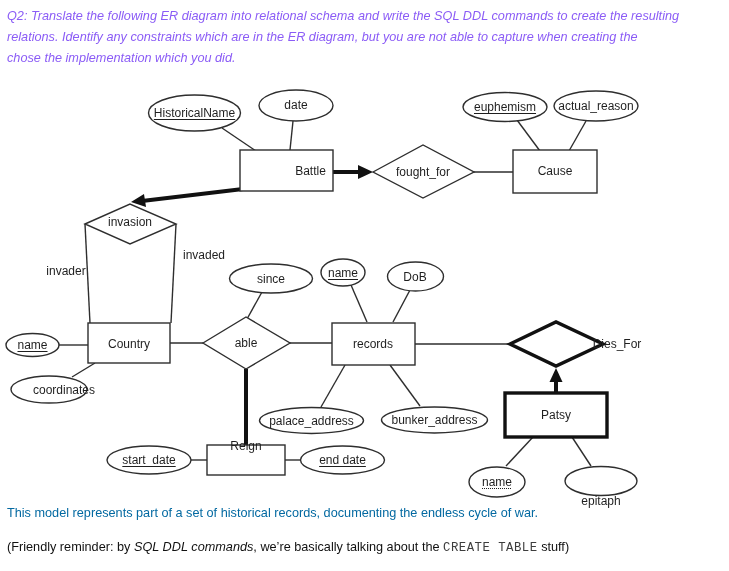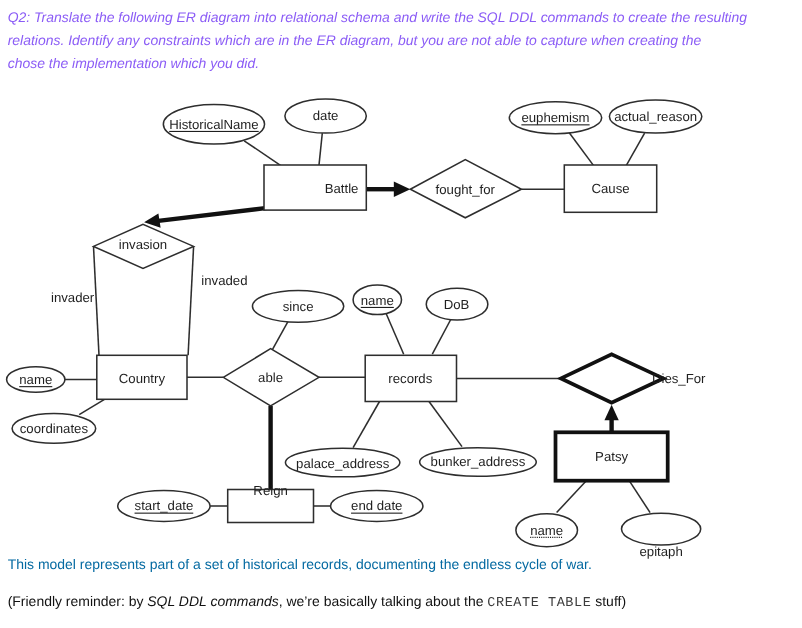--- a/index.html
+++ b/index.html
@@ -105,21 +105,21 @@
   <span class="lbl" style="left:66px;top:264px;">invader</span>
   <span class="lbl" style="left:194px;top:248px;padding-left:20px;">invaded</span>
   <span class="lbl" style="left:271px;top:272px;">since</span>
   <span class="lbl u" style="left:343px;top:266px;">name</span>
   <span class="lbl" style="left:415px;top:270px;">DoB</span>
   <span class="lbl u" style="left:32.5px;top:338px;">name</span>
   <span class="lbl" style="left:129px;top:337px;">Country</span>
   <span class="lbl" style="left:246px;top:336px;">able</span>
   <span class="lbl" style="left:373px;top:337px;">records</span>
   <span class="lbl" style="left:580px;top:337px;margin-left:37px;">Dies_For</span>
-  <span class="lbl" style="left:49px;top:383px;text-align:center;">coordinates</span>
+  <span class="lbl" style="left:64px;top:383px;text-align:center;">coordinates</span>
   <span class="lbl" style="left:311.5px;top:414px;">palace_address</span>
   <span class="lbl" style="left:434.5px;top:413px;text-align:right;">bunker_address</span>
   <span class="lbl" style="left:556px;top:408px;">Patsy</span>
   <span class="lbl u" style="left:149px;top:453px;">start_date</span>
   <span class="lbl" style="left:246px;top:439px;">Reign</span>
   <span class="lbl u" style="left:342.5px;top:453px;">end date</span>
   <span class="lbl ud" style="left:497px;top:475px;">name</span>
   <span class="lbl" style="left:601px;top:494px;">epitaph</span>
 
   <div class="footer1">This model represents part of a set of historical records, documenting the endless cycle of war.</div>

